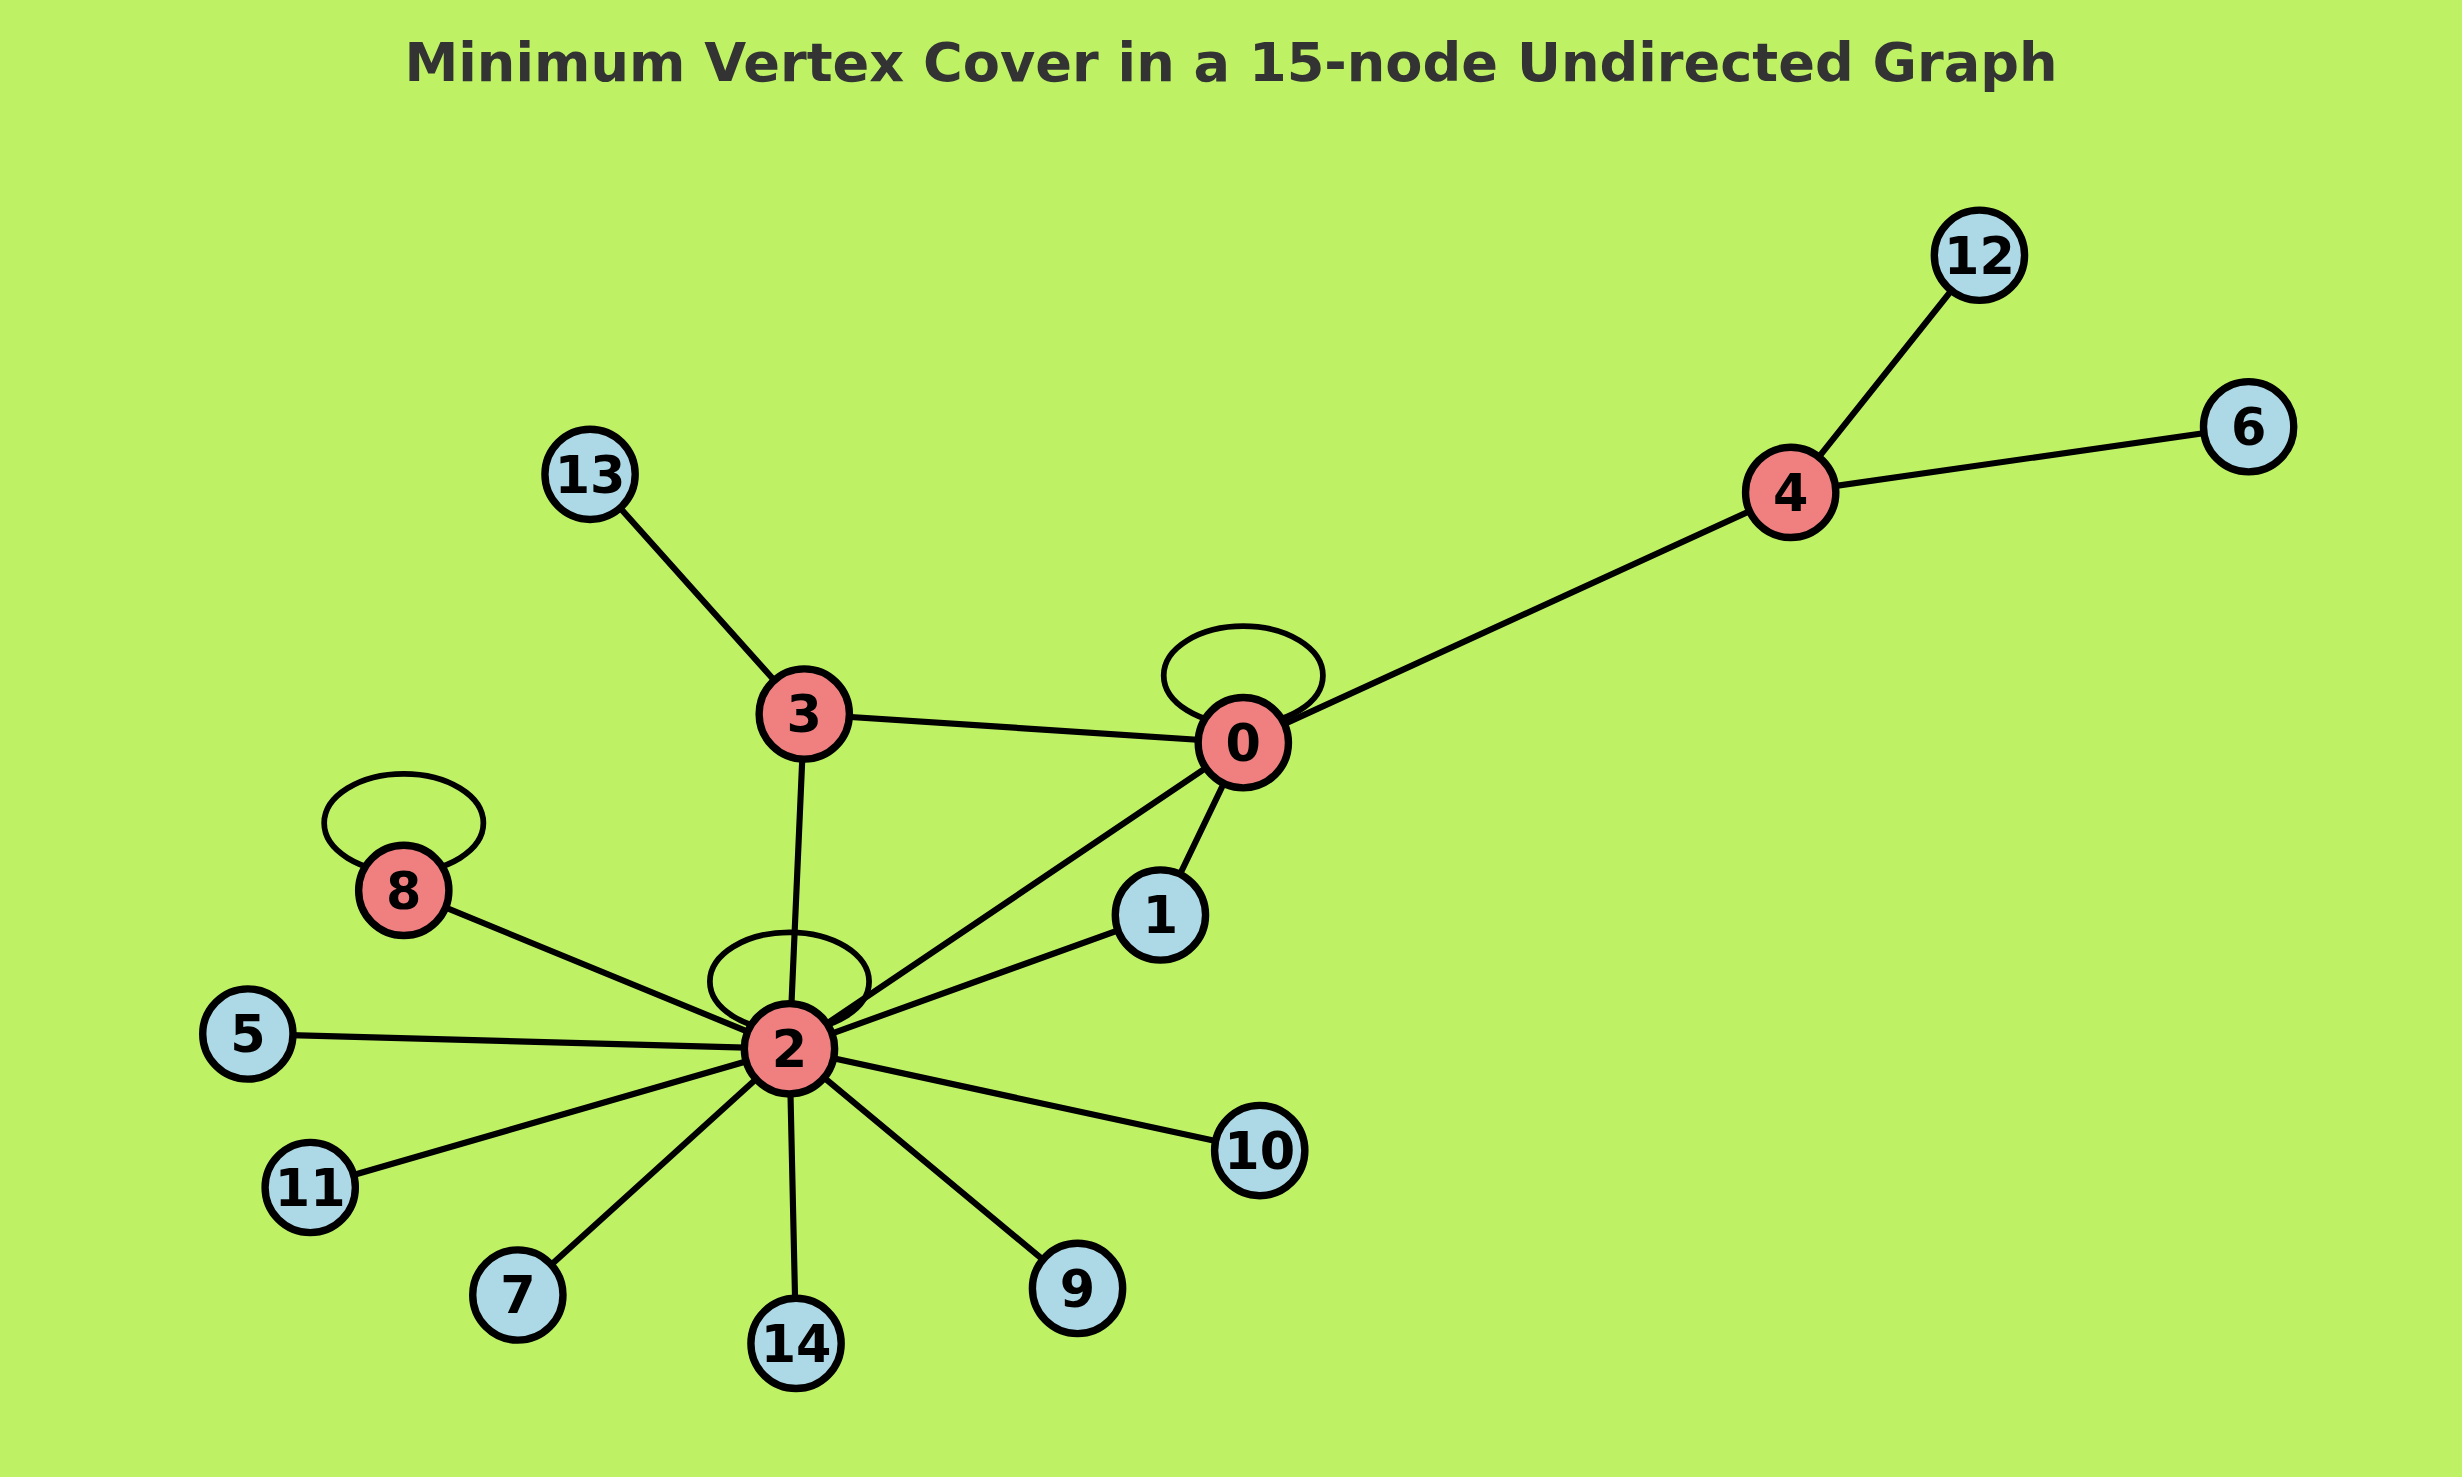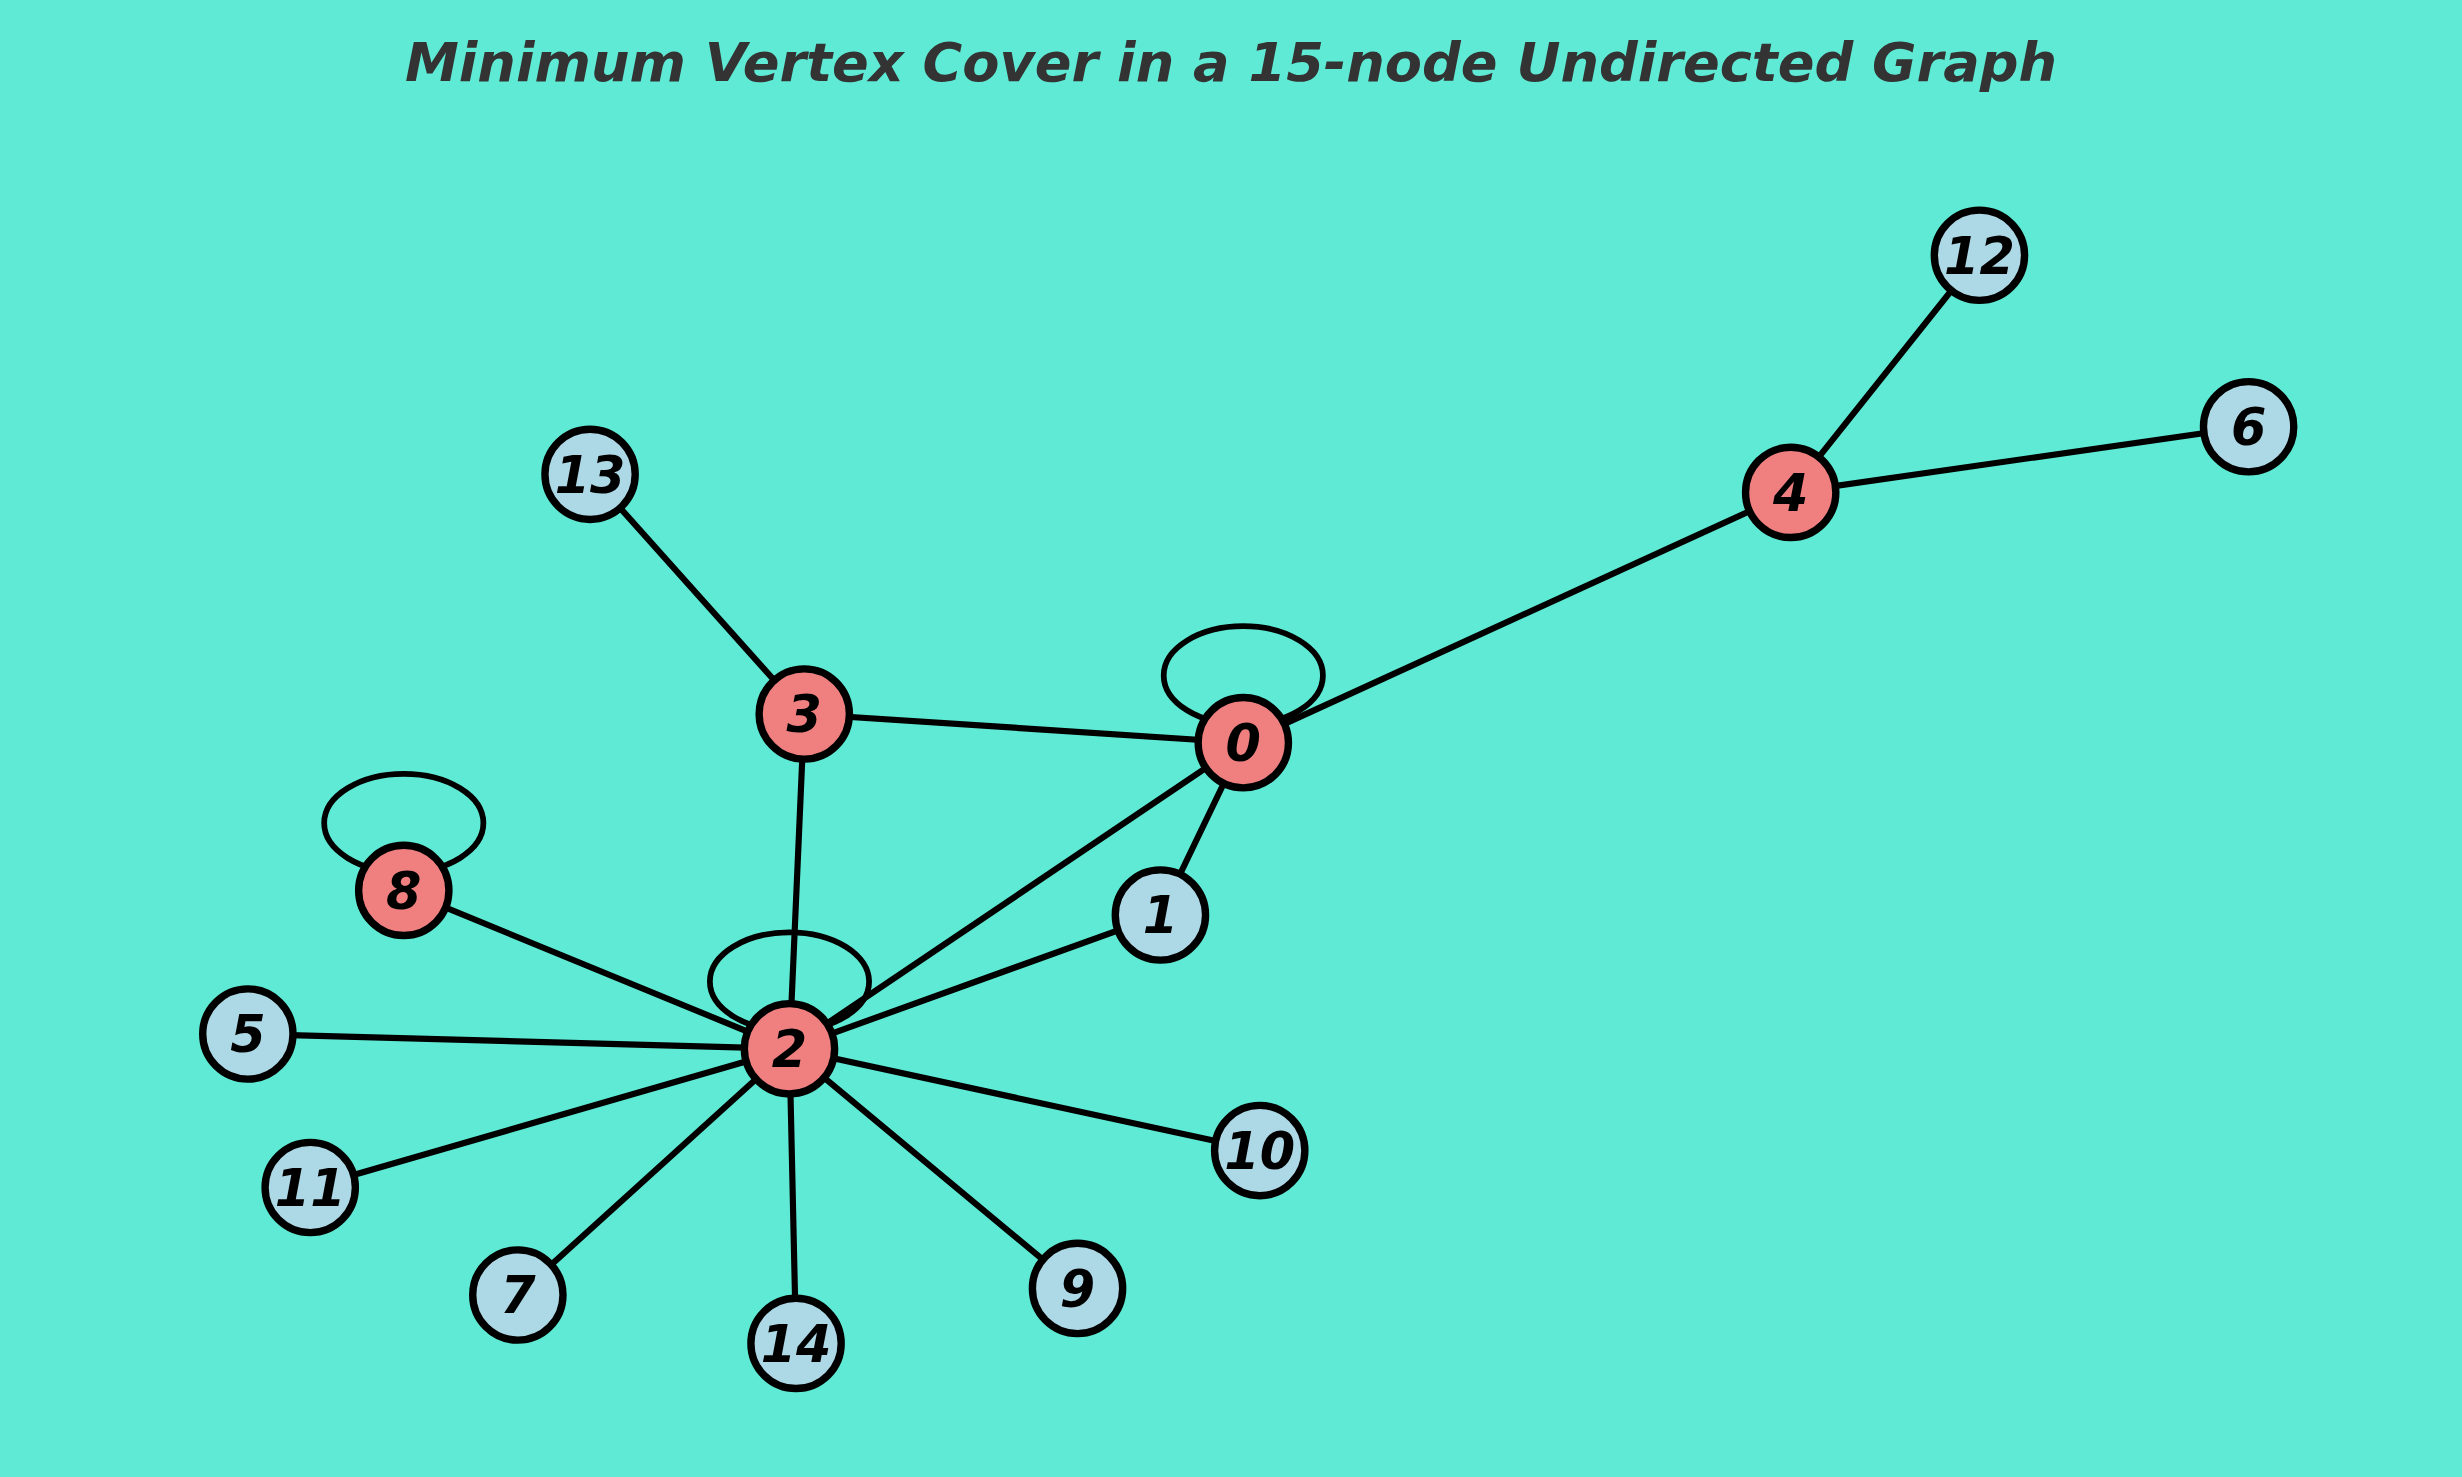--- a/index.html
+++ b/index.html
@@ -24,21 +24,21 @@
     font-weight: bold;
     font-size: 62px;
     text-anchor: middle;
     pointer-events: none;
   }
   .edge { stroke-linecap: round; }
 </style>
 </head>
 <body>
 
-<div class="figure" style="background: #5eead4; font-style: italic;">
+<div class="figure" style="background: #bef264;">
   <svg id="graph-svg" viewBox="0 0 3000 1800" xmlns="http://www.w3.org/2000/svg">
     <text class="figure-title" x="1500" y="99" text-anchor="middle" fill="#333333">Minimum Vertex Cover in a 15-node Undirected Graph</text>
     <g id="loops-layer">
         <ellipse cx="1515" cy="823" rx="97" ry="60" fill="none" stroke="#000000" stroke-width="7"></ellipse>
         <ellipse cx="962" cy="1196" rx="97" ry="60" fill="none" stroke="#000000" stroke-width="7"></ellipse>
         <ellipse cx="492" cy="1003" rx="97" ry="60" fill="none" stroke="#000000" stroke-width="7"></ellipse>
       </g>
     <g id="edges-layer">
         <line x1="1515" y1="905" x2="980" y2="870" stroke="#000000" stroke-width="7.5" class="edge"></line>
         <line x1="1515" y1="905" x2="2182" y2="600" stroke="#000000" stroke-width="7.5" class="edge"></line>

